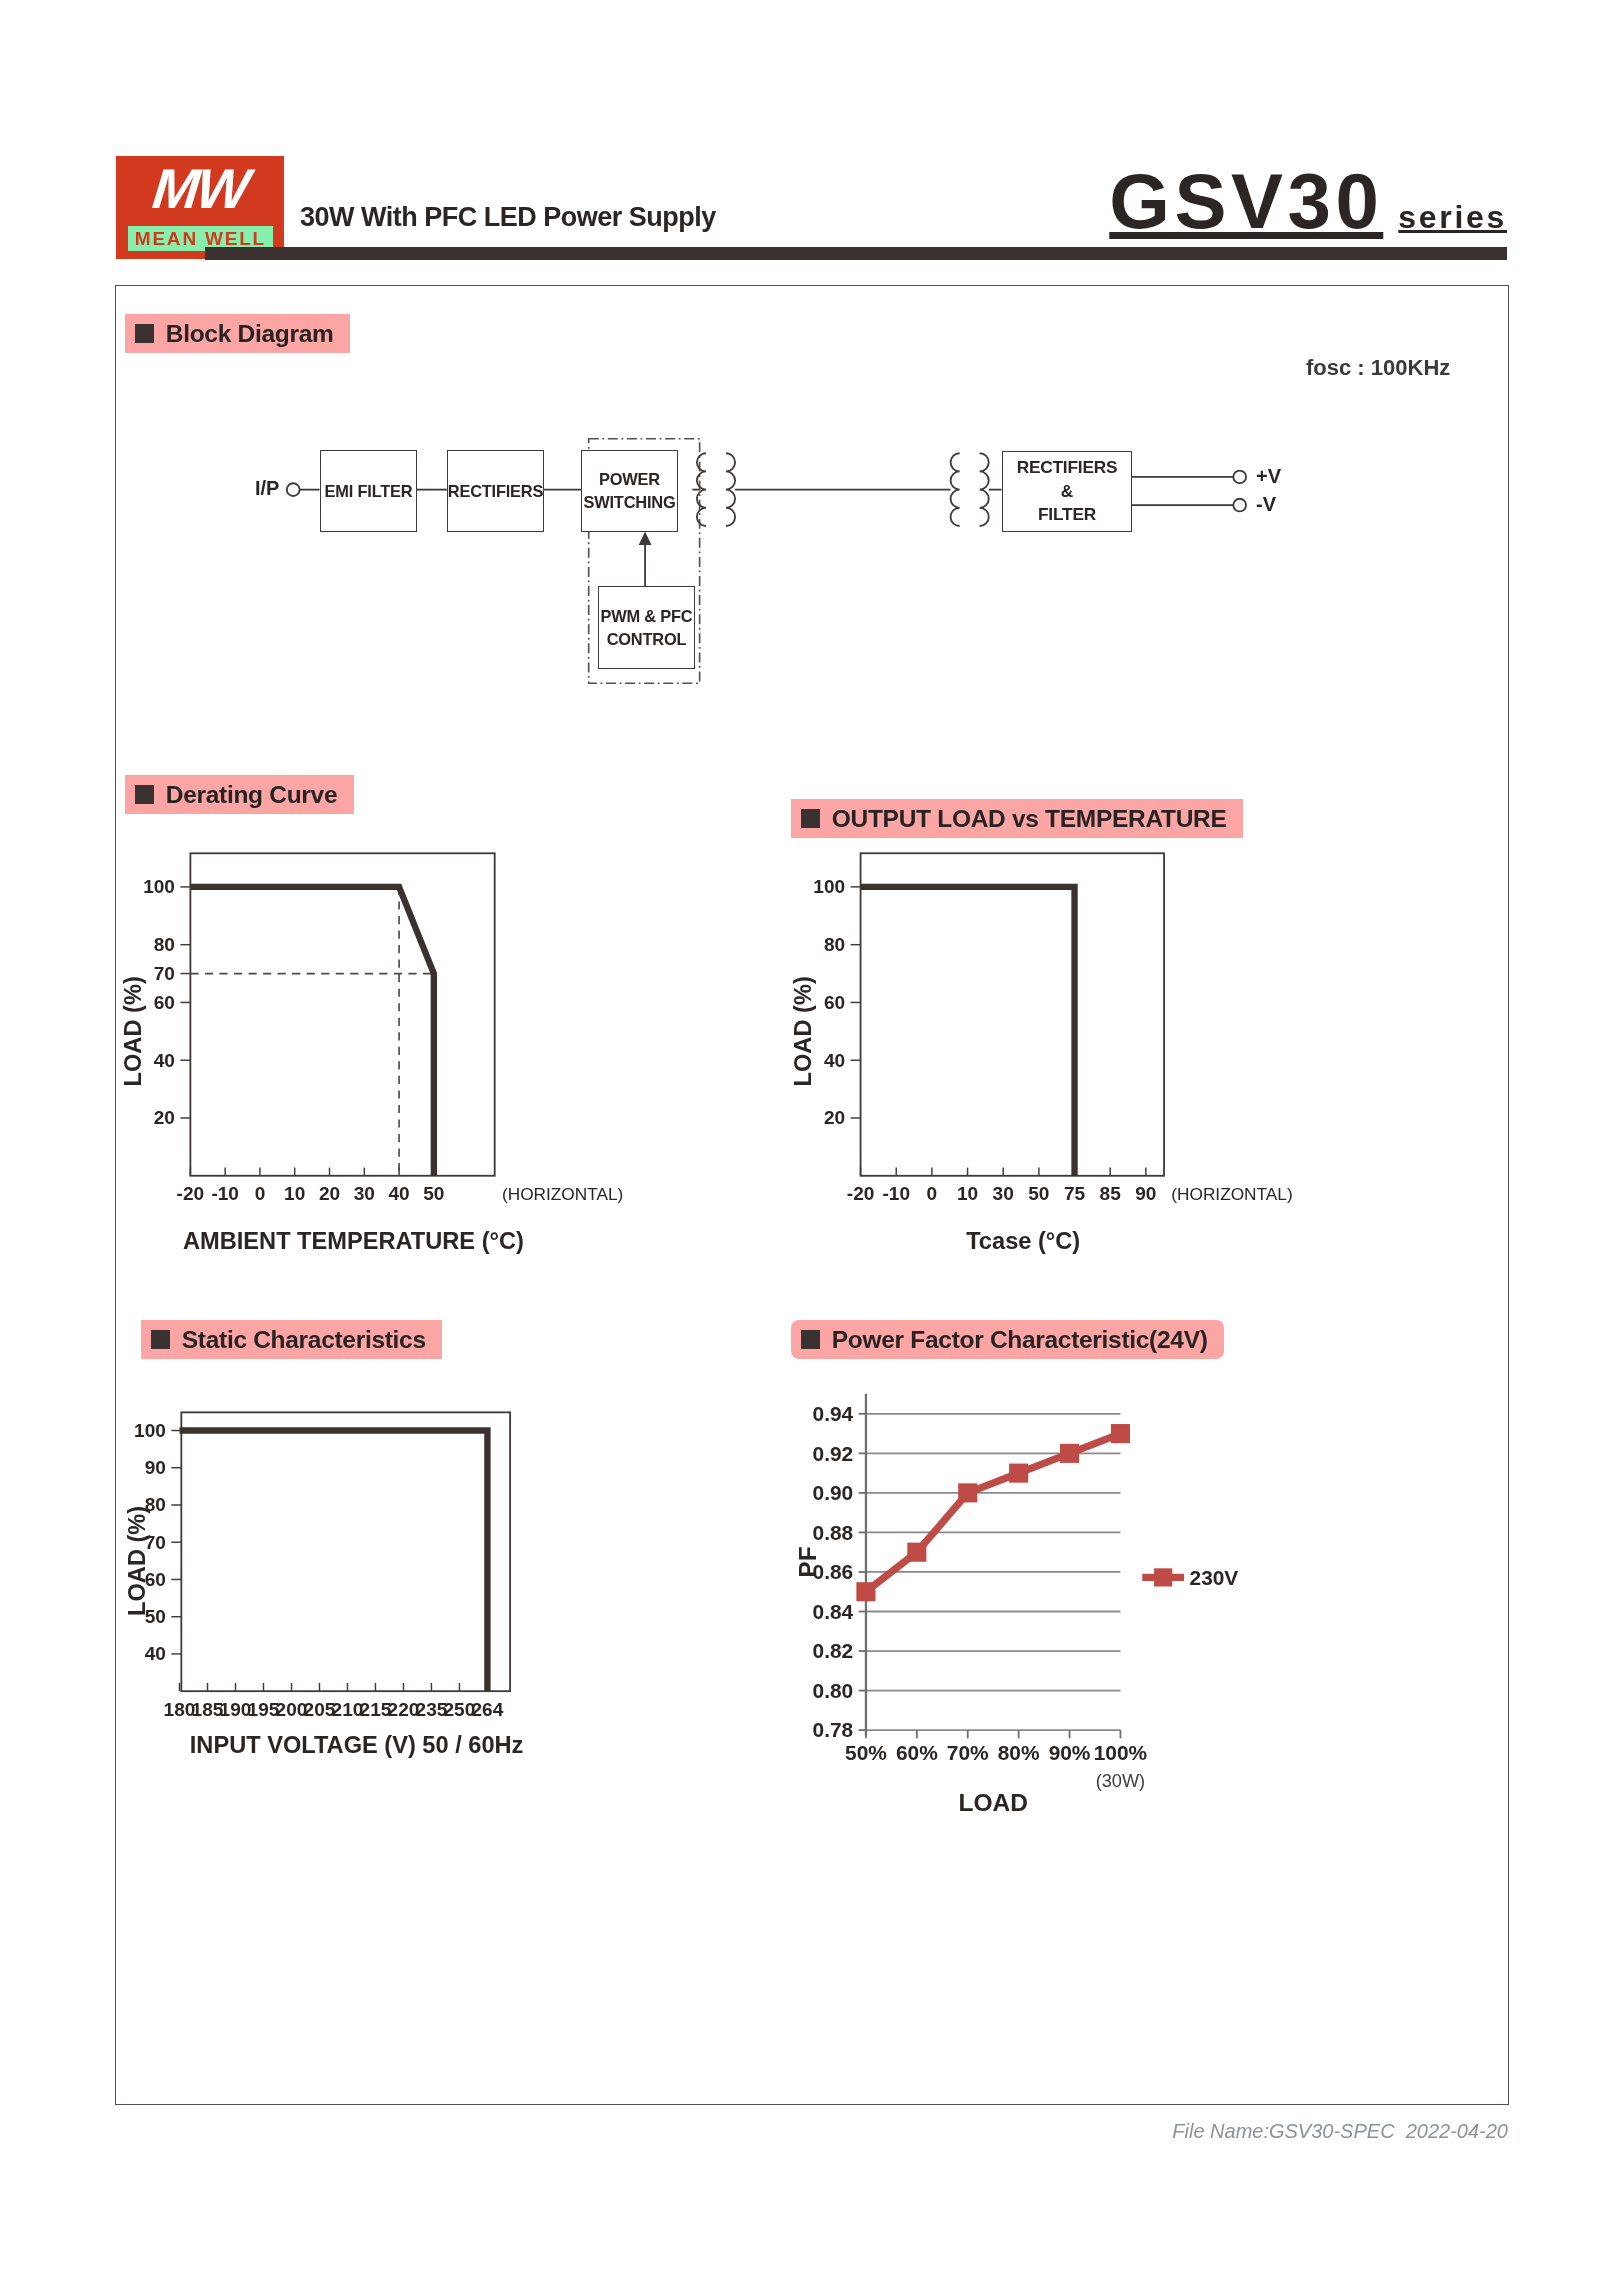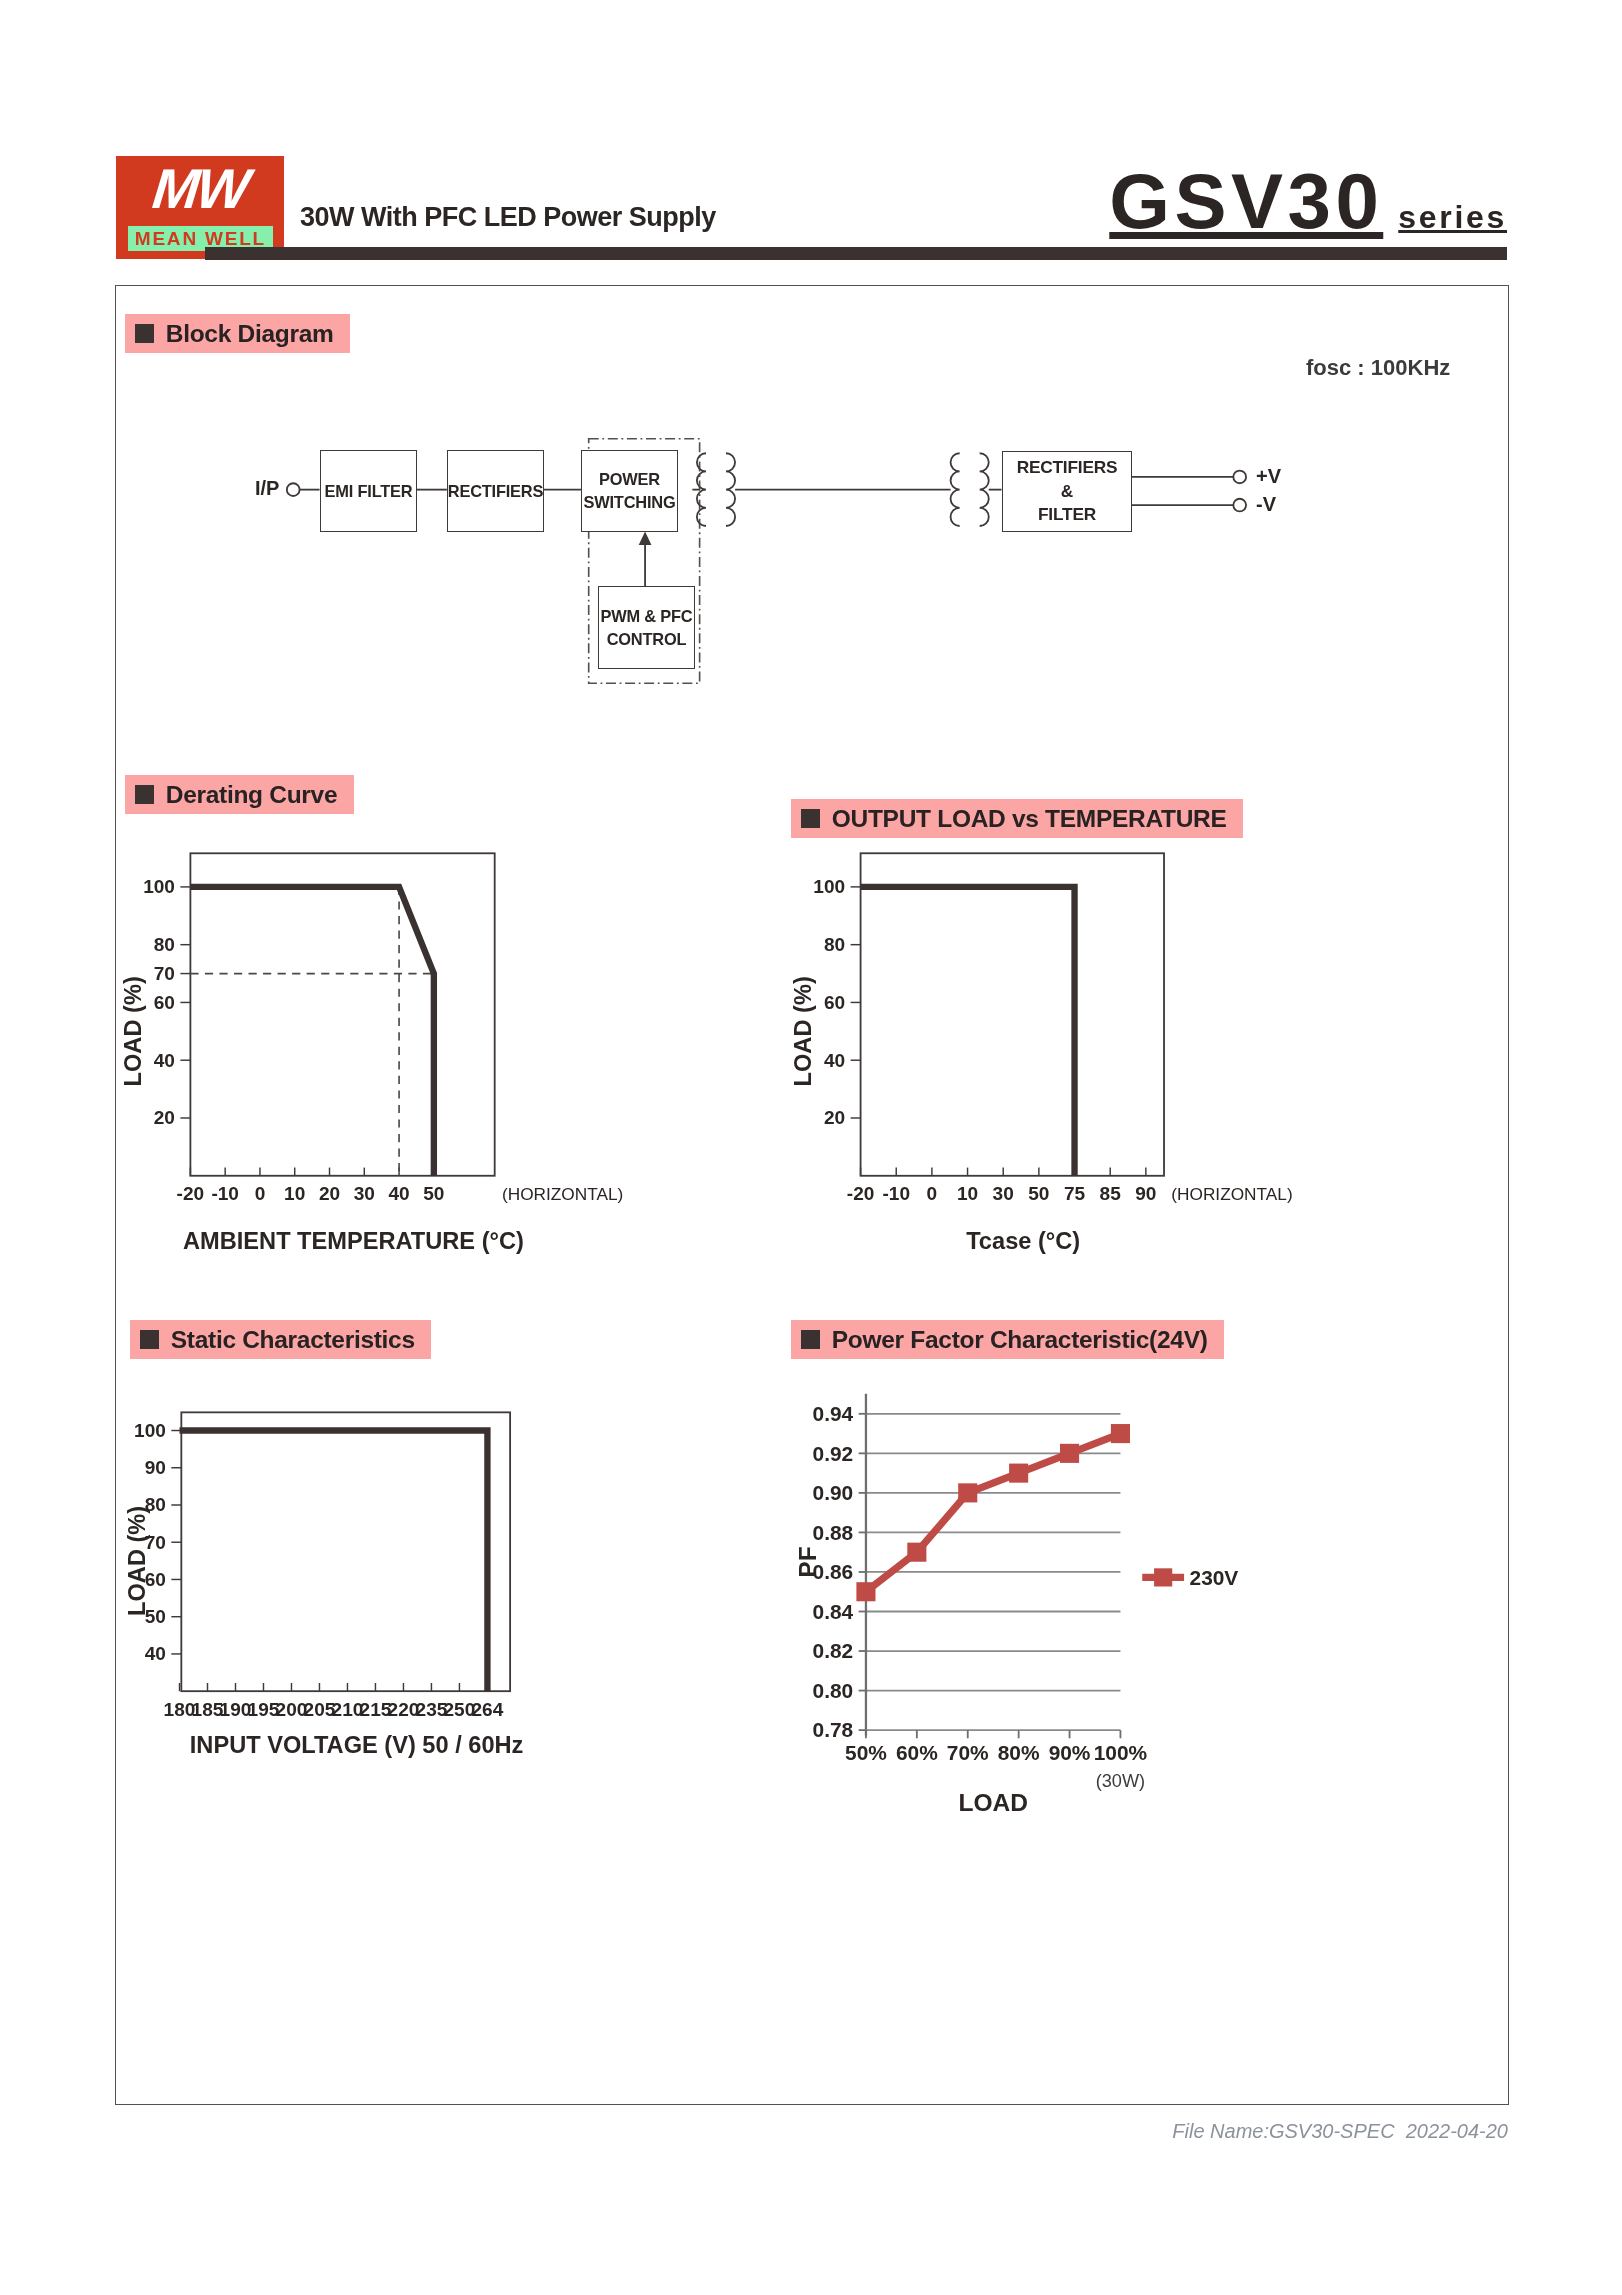--- a/index.html
+++ b/index.html
@@ -65,25 +65,25 @@
     <span class="sec-t">Block Diagram</span>
   </div>
   <div class="sec" style="left:125px;top:775px;">
     <span class="sq"></span>
     <span class="sec-t">Derating Curve</span>
   </div>
   <div class="sec" style="left:791px;top:771px;margin-top:28px;">
     <span class="sq"></span>
     <span class="sec-t">OUTPUT LOAD vs TEMPERATURE</span>
   </div>
-  <div class="sec" style="left:130px;top:1320px;">
+  <div class="sec" style="left:141px;top:1320px;">
     <span class="sq"></span>
     <span class="sec-t">Static Characteristics</span>
   </div>
-  <div class="sec" style="left:791px;top:1320px;">
+  <div class="sec" style="left:791px;top:1320px;border-radius:8px;">
     <span class="sq"></span>
     <span class="sec-t">Power Factor Characteristic(24V)</span>
   </div>
 
   <div class="fosc">fosc : 100KHz</div>
 
   <svg class="bd-svg" width="1392" height="382" viewBox="127 380 1531 420">
     <rect class="dashdot" x="648" y="483" width="122" height="269"></rect>
     <g>
       <path class="wire" d="M330 539 H352"></path>

